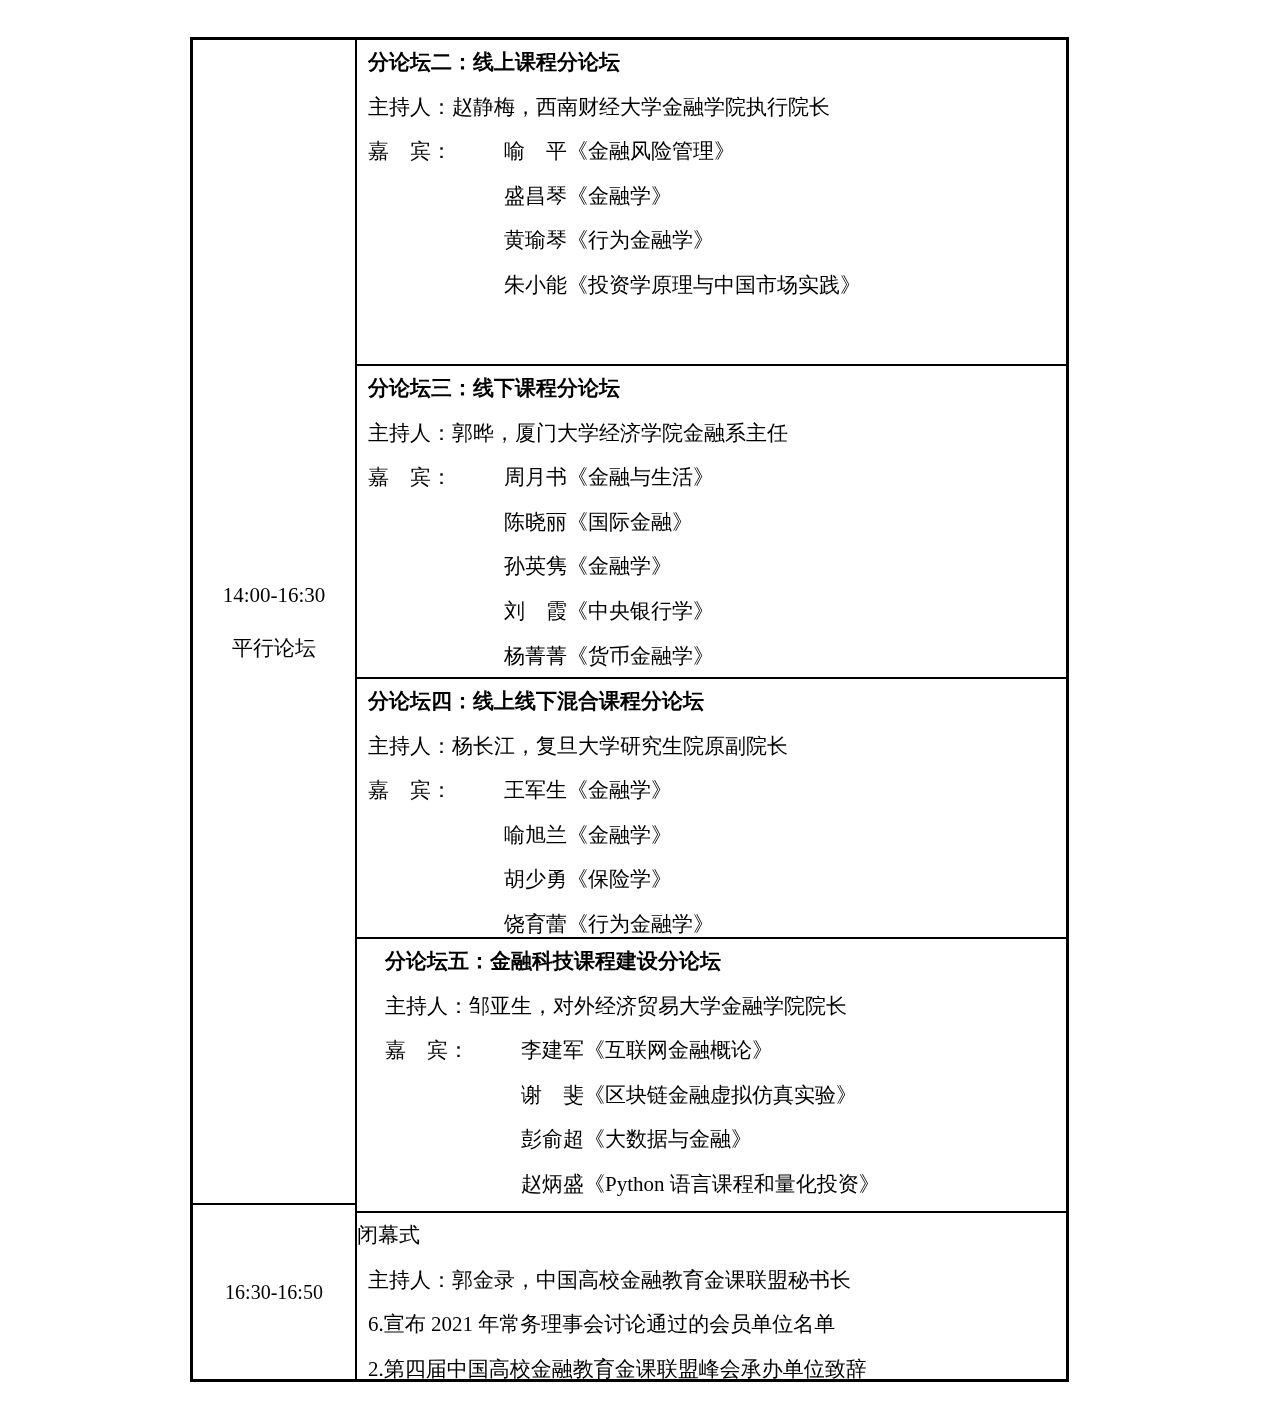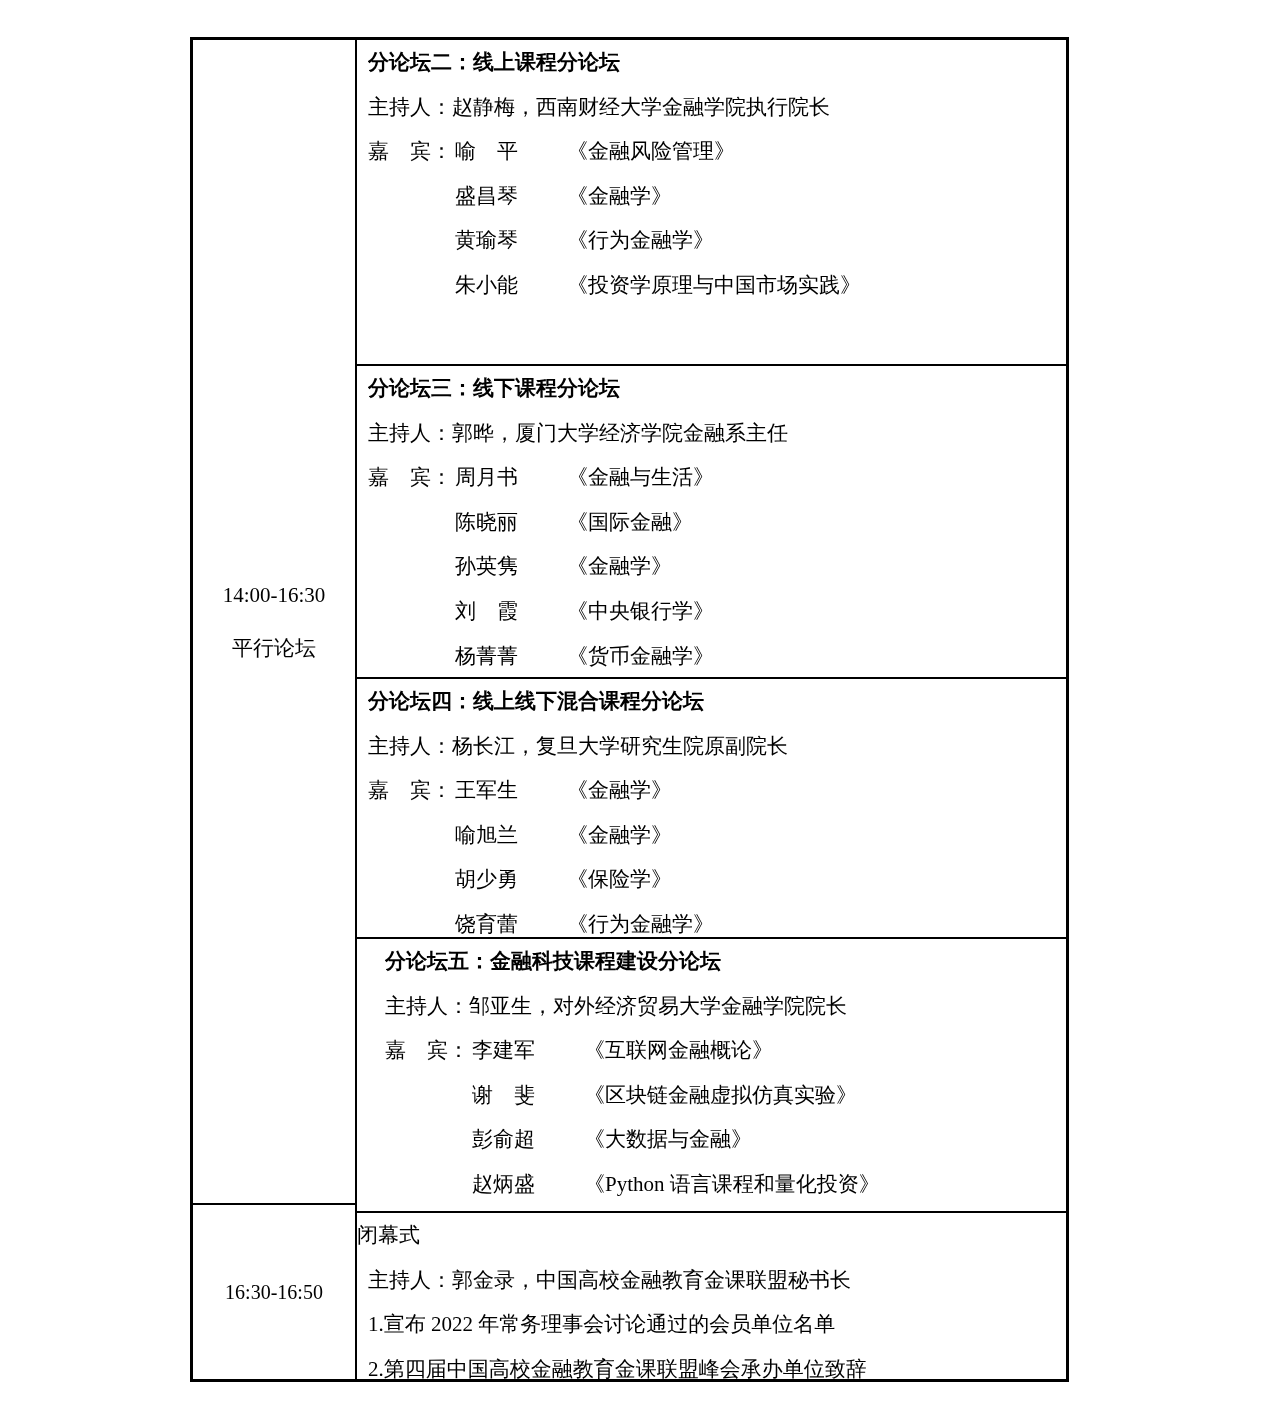--- a/index.html
+++ b/index.html
@@ -89,20 +89,21 @@
   }
   .g-label {
     display: inline-block;
     width: 87px;
     vertical-align: top;
   }
   .g-name {
     display: inline-block;
     width: 112px;
     vertical-align: top;
+    text-align: right;
   }
   .closing-cell .line { padding-left: 11px; }
   .closing-cell .line.center {
     padding-left: 0;
     text-align: left;
   }
 </style>
 </head>
 <body>
 
@@ -191,19 +192,19 @@
           <span class="g-label"></span><span class="g-name">彭俞超</span><span class="g-course">《大数据与金融》</span>
         </div>
         <div class="line">
           <span class="g-label"></span><span class="g-name">赵炳盛</span><span class="g-course">《Python 语言课程和量化投资》</span>
         </div>
       </div>
 
       <div class="closing-cell">
         <div class="line center">闭幕式</div>
         <div class="line">主持人：郭金录，中国高校金融教育金课联盟秘书长</div>
-        <div class="line">1.宣布 2022 年常务理事会讨论通过的会员单位名单</div>
+        <div class="line">6.宣布 2021 年常务理事会讨论通过的会员单位名单</div>
         <div class="line">2.第四届中国高校金融教育金课联盟峰会承办单位致辞</div>
       </div>
 
     </div>
   </div>
 </div>
 
 </body></html>

